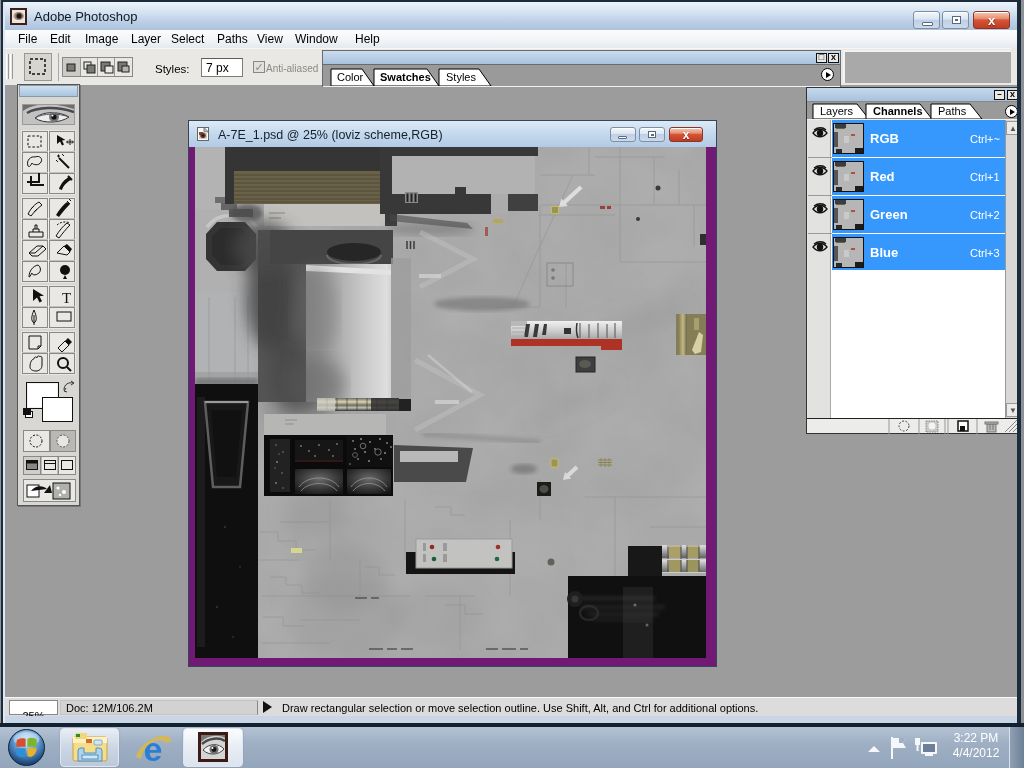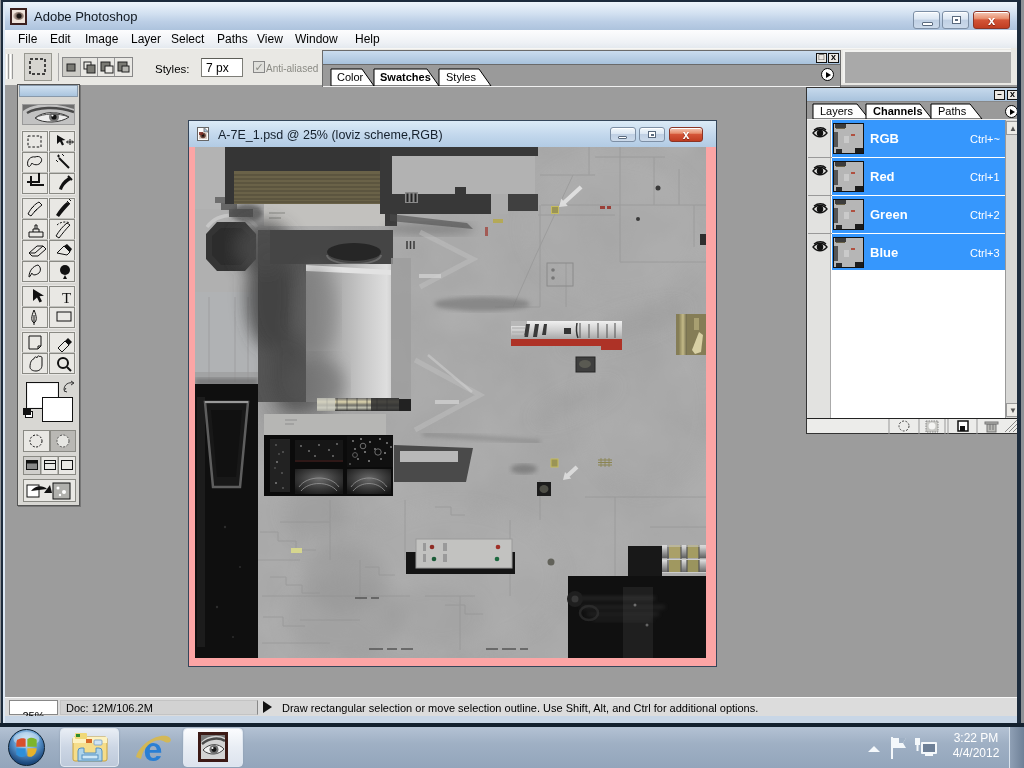--- a/index.html
+++ b/index.html
@@ -374,21 +374,21 @@
     <rect x="0.5" y="0.5" width="52" height="22" fill="#e9e8e4" stroke="#8a8a84"></rect>
     <rect x="4" y="6" width="12" height="12" fill="#fff" stroke="#111"></rect>
     <path d="M8 12 C12 6 20 6 24 10 l3 -4 l2 8 l-8 0 l3 -4" fill="#111"></path>
     <rect x="30" y="4" width="17" height="16" fill="#b0b0ac" stroke="#111"></rect>
     <circle cx="35" cy="9" r="1.5" fill="#fff"></circle>
       <circle cx="41" cy="13" r="2" fill="#fff"></circle>
       <circle cx="37" cy="16" r="1.2" fill="#fff"></circle>
   </svg>
 </div>
 
-<div class="abs" style="left:188px;top:120px;width:529px;height:547px;background:#fca5a5;border:1px solid #35465a">
+<div class="abs" style="left:188px;top:120px;width:529px;height:547px;background:#701a75;border:1px solid #35465a">
   <div class="abs" style="left:0;top:0;width:527px;height:26px;background:linear-gradient(#dcebf7,#c2d7ec 55%,#b2cbe4)">
     <svg class="abs" style="left:7px;top:5px" width="16" height="16">
       <rect x="1.5" y="1.5" width="11" height="13" fill="#fdfdfd" stroke="#666"></rect>
       <path d="M8 1.5 L12.5 6 L8 6 Z" fill="#a8c4de" stroke="#666" stroke-width="0.8"></path>
       <rect x="3" y="6" width="8" height="7" fill="#d8cec6"></rect>
       <circle cx="7" cy="9.5" r="2.8" fill="#6a4438"></circle>
       <circle cx="7" cy="9.5" r="1.2" fill="#181210"></circle>
       <path d="M3 6 h4 v3 h-4 Z" fill="#7a2a22" opacity="0.85"></path>
     </svg>
     <span class="abs" style="left:29px;top:7px;font-size:12.5px;color:#15202c">A-7E_1.psd @ 25% (loviz scheme,RGB)</span>

